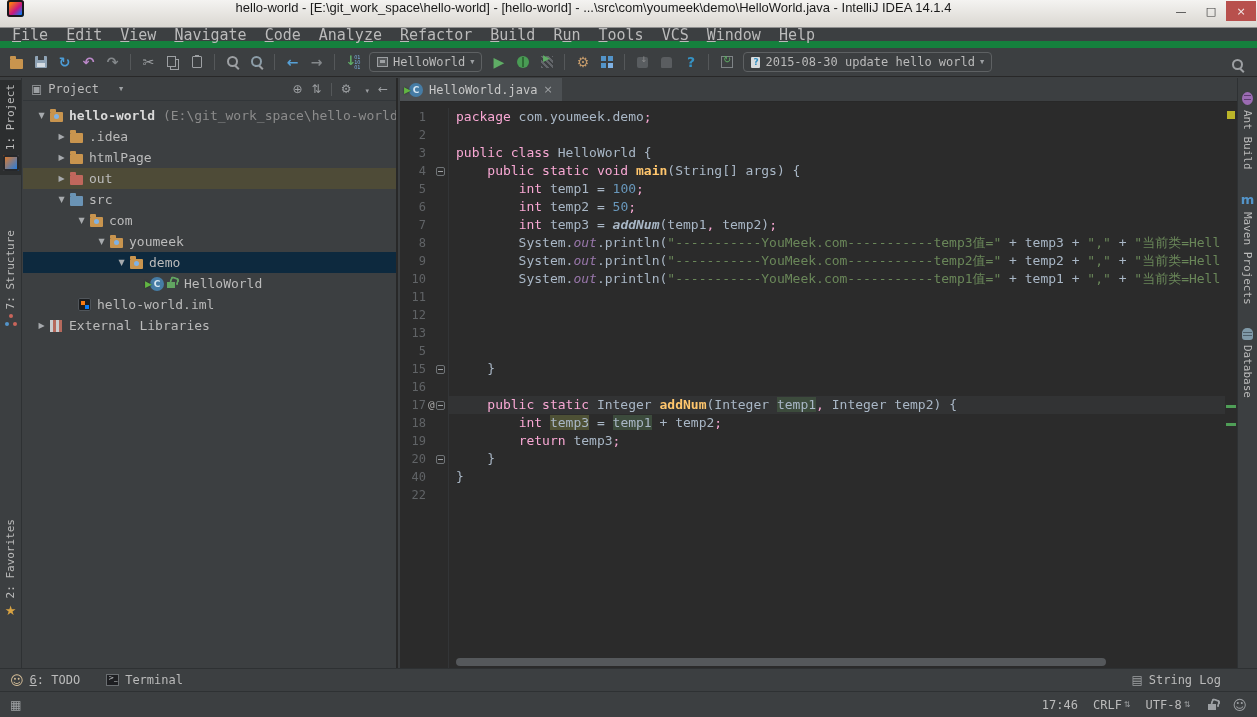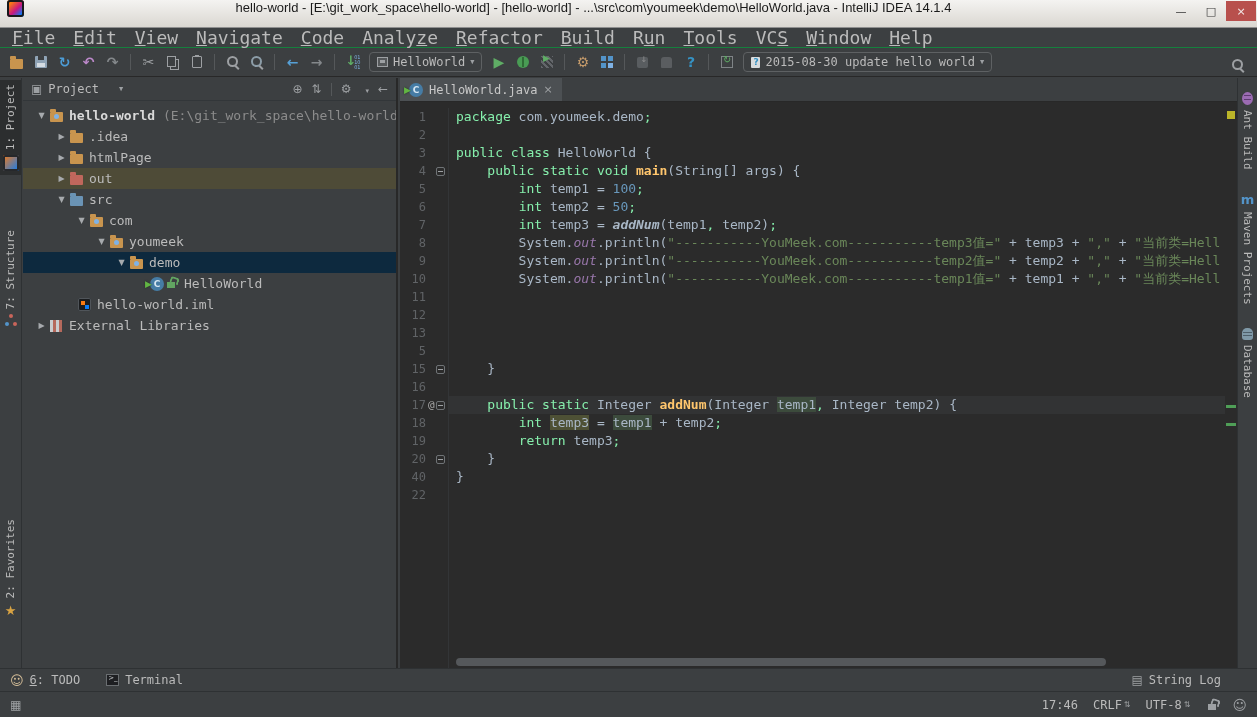--- a/index.html
+++ b/index.html
@@ -8,21 +8,21 @@
 
   
   .titlebar {height:28px;background:linear-gradient(#F4F3F1,#DAD7D1);position:relative;display:flex;align-items:flex-start;padding-left:7px;border-bottom:1px solid #8F8F8F;}
   .app-logo {width:17px;height:17px;border-radius:3px;background:linear-gradient(135deg,#F97A12 20%,#C9177E 55%,#087CFA 85%);box-shadow:inset 0 0 0 2px #16191C;}
   .title-text {position:absolute;left:40px;right:110px;text-align:center;font-family:"Liberation Sans",sans-serif;font-size:13px;color:#1A1A1A;white-space:nowrap;overflow:hidden;}
   .win-controls {position:absolute;right:1px;top:1px;display:flex;height:20px;}
   .win-btn {width:30px;height:20px;display:flex;align-items:center;justify-content:center;font-size:11px;color:#333;font-family:"DejaVu Sans",sans-serif;}
   .win-btn.close {background:#B8504D;color:#F3E9E9;}
 
   
-  .menubar {height:20px;background:#3C3F41;display:flex;align-items:center;padding-left:3px;font-size:18px;border-bottom:1px solid #15803d;}
+  .menubar {height:20px;background:#3C3F41;display:flex;align-items:center;padding-left:3px;font-size:15px;border-bottom:7px solid #15803d;}
   .menu-item {padding:0 9px;color:#BBBBBB;white-space:pre;}
   .menu-item u {text-decoration:underline;}
 
   
   .toolbar {height:29px;background:#3C3F41;display:flex;align-items:center;padding-left:5px;gap:1px;border-bottom:1px solid #282828;position:relative;}
   .tb-btn {width:23px;height:22px;display:flex;align-items:center;justify-content:center;font-size:14px;}
   .tb-sep {width:1px;height:16px;background:#55585A;margin:0 5px;}
   .combo {display:flex;align-items:center;gap:5px;height:20px;border:1px solid #5E6163;border-radius:4px;padding:0 7px;margin:0 4px;font-size:12px;color:#BBBBBB;background:#3C3F41;white-space:nowrap;}
   .combo .caret {font-size:7px;color:#9DA0A3;}
   .tb-search {position:absolute;right:8px;top:6px;}
@@ -120,21 +120,21 @@
   .code-area {position:absolute;top:24px;left:0;right:0;bottom:0;overflow:hidden;font-size:13px;line-height:18px;}
   .cur-line {position:absolute;left:49px;right:12px;height:18px;background:#323334;}
   .gutter {position:absolute;left:0;top:6px;width:49px;border-right:1px solid #333537;bottom:0;}
   .gut-row {height:18px;position:relative;color:#606366;font-size:12px;}
   .gut-num {position:absolute;left:0;width:26px;text-align:right;}
   .gut-at {position:absolute;left:28px;top:0;color:#A9A9A9;font-size:11px;}
   .fbox {position:absolute;right:3px;top:5px;width:9px;height:9px;border:1px solid #6F7376;border-radius:2px;background:#2B2B2B;}
   .fbox::after {content:"";position:absolute;left:1px;right:1px;top:3px;height:1px;background:#9DA0A3;}
   .code {position:absolute;left:56px;top:6px;right:12px;bottom:0;overflow:hidden;white-space:pre;color:#A9B7C6;}
   .code-line {height:18px;}
-  .kw {color:#86efac;}
+  .kw {color:#f9a8d4;}
   .str {color:#6A8759;}
   .num {color:#6897BB;}
   .decl {color:#FFC66D;font-weight:bold;}
   .scall {font-style:italic;font-weight:bold;color:#A9B7C6;}
   .sfield {color:#9876AA;font-style:italic;}
   .hlr {background:#3C4B3C;}
   .hlw {background:#4E5135;}
   .err-stripe {position:absolute;right:0;top:0;bottom:0;width:12px;}
   .mark {position:absolute;}
   .mark.warn {right:2px;top:9px;width:8px;height:8px;background:#BBB529;}

